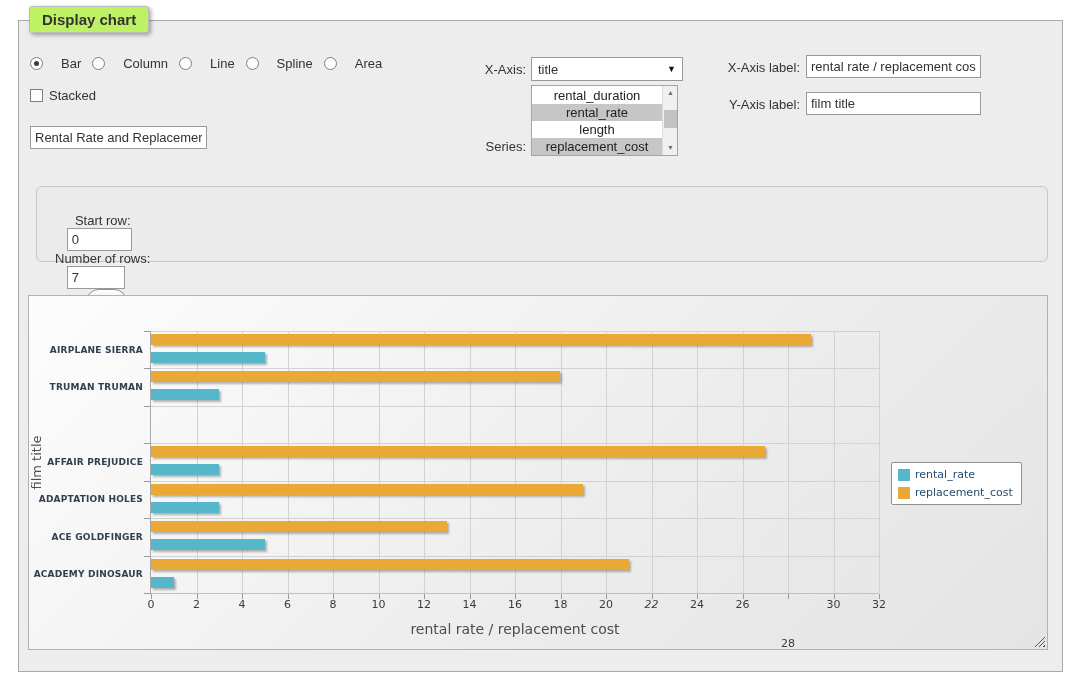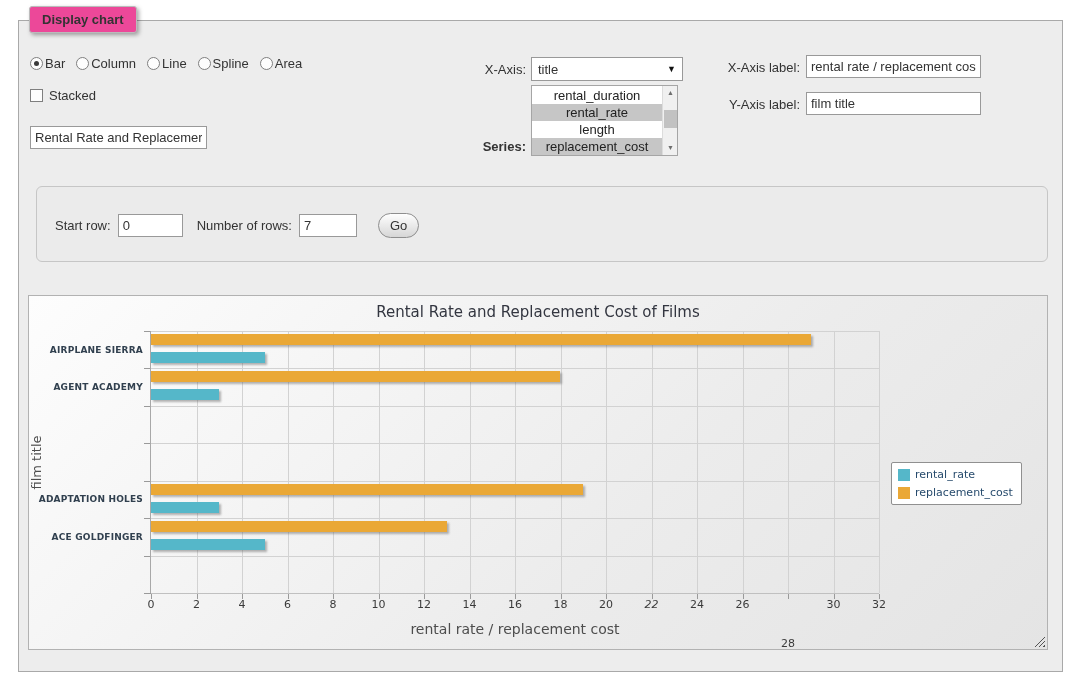--- a/index.html
+++ b/index.html
@@ -4,43 +4,43 @@
 <style>
   * { box-sizing: border-box; margin: 0; padding: 0; }
   html,body { background:#fff; }
   body { font-family: "Liberation Sans", sans-serif; font-size:13px; color:#333; }
   #page { position:relative; width:1081px; height:681px; background:#fff; overflow:hidden; }
 
   
   .fieldset-box { position:absolute; left:18px; top:20px; width:1045px; height:652px;
     border:1px solid #a9a9a9; background:#ededed; }
   .legend-box { position:absolute; left:29px; top:6px; height:27px; padding:0 12px;
-    background:#ec4899; border:1px solid #bbb; border-radius:3px;
+    background:#bef264; border:1px solid #bbb; border-radius:3px;
     box-shadow:2px 2px 4px rgba(0,0,0,0.35); display:flex; align-items:center;
-    font-weight:bold; font-size:13px; color:#333; z-index:5; }
+    font-weight:bold; font-size:15px; color:#333; z-index:5; }
 
   
   .radio-row { position:absolute; left:30px; top:56px; display:flex; align-items:center; gap:11px; }
-  .radio-opt { display:flex; align-items:center; gap:2px; }
+  .radio-opt { display:flex; align-items:center; gap:18px; }
   .radio { width:13px; height:13px; border-radius:50%; border:1px solid #7f7f7f; background:#fdfdfd;
     position:relative; display:inline-block; }
   .radio.checked::after { content:''; position:absolute; left:3px; top:3px; width:5px; height:5px;
     border-radius:50%; background:#3b3b3b; }
 
   .stacked-row { position:absolute; left:30px; top:88px; display:flex; align-items:center; gap:6px; }
   .checkbox { width:13px; height:13px; border:1px solid #7f7f7f; background:#fdfdfd; display:inline-block; }
 
   .text-input { border:1px solid #999; background:#fff; font-family:"Liberation Sans",sans-serif;
     font-size:13px; color:#333; padding:0 4px; height:23px; }
   #title-input { position:absolute; left:30px; top:126px; width:177px; }
 
   
   .field-label { position:absolute; text-align:right; color:#333; }
   #xaxis-label-txt { left:426px; top:62px; width:100px; }
-  #series-label-txt { left:426px; top:139px; width:100px;font-weight:bold; }
+  #series-label-txt { left:426px; top:139px; width:100px; }
   .select-box { position:absolute; left:531px; top:57px; width:152px; height:24px; background:#fff;
     border:1px solid #999; display:flex; align-items:center; padding:0 6px; }
   .select-box .val { flex:1; }
   .select-box .arrow { font-size:9px; color:#111; }
 
   .listbox { position:absolute; left:531px; top:85px; width:147px; height:71px; background:#fff;
     border:1px solid #a5a5a5; overflow:hidden; }
   .listbox .opts { position:absolute; left:0; top:0; right:15px; bottom:0; padding-top:1px; }
   .listbox .opt { height:17px; line-height:17px; padding:0 4px; white-space:nowrap; color:#222;text-align:center; }
   .listbox .opt.selected { background:#c6c6c6; }
@@ -52,21 +52,21 @@
   .sb-thumb { position:absolute; left:1px; width:13px; top:24px; height:18px; background:#c2c2c2; }
 
   #xlabel-txt { left:700px; top:60px; width:100px; }
   #ylabel-txt { left:700px; top:97px; width:100px; }
   #xlabel-input { position:absolute; left:806px; top:55px; width:175px; }
   #ylabel-input { position:absolute; left:806px; top:92px; width:175px; }
 
   
   .rows-panel { position:absolute; left:36px; top:186px; width:1012px; height:76px;
     border:1px solid #c6c6c6; border-radius:6px; background:#ebebeb; }
-  .rows-inner { position:absolute; left:18px; top:26px; display:flex; align-items:center; }
+  .rows-inner { position:absolute; left:18px; top:26px; display:flex; align-items:center;flex-direction:column; }
   .rows-inner .lbl { margin-right:7px; }
   #start-row-input { width:65px; margin-right:14px; }
   #num-rows-input { width:58px; margin-right:21px; }
   .go-btn { height:25px; padding:0 11px; border:1px solid #8e8e8e; border-radius:13px;
     background:linear-gradient(#fefefe,#d6d6d6); font-family:"Liberation Sans",sans-serif;
     font-size:13px; color:#333; display:flex; align-items:center; }
 
   
   .chart-box { position:absolute; left:28px; top:295px; width:1020px; height:355px;
     border:1px solid #b2b2b2; background:linear-gradient(135deg,#fdfdfd 0%,#ececec 60%,#e4e4e4 100%);
@@ -168,21 +168,20 @@
     <div class="rows-inner">
       <span class="lbl">Start row:</span>
       <input id="start-row-input" class="text-input" type="text" value="0" style="">
       <span class="lbl">Number of rows:</span>
       <input id="num-rows-input" class="text-input" type="text" value="7" style="">
       <button class="go-btn">Go</button>
     </div>
   </div>
 
   <div class="chart-box">
-    <div class="chart-title">Rental Rate and Replacement Cost of Films</div>
     <div class="yaxis-title">film title</div>
     <div class="plot">
         <div class="x-tick" style="left: 0px;"></div>
         <div class="x-tick-label" style="left: 0px;">0</div>
         <div class="gridline-v" style="left: 45.5px;"></div>
         <div class="x-tick" style="left: 45.5px;"></div>
         <div class="x-tick-label" style="left: 45.5px;">2</div>
         <div class="gridline-v" style="left: 91px;"></div>
         <div class="x-tick" style="left: 91px;"></div>
         <div class="x-tick-label" style="left: 91px;">4</div>
@@ -245,33 +244,43 @@
         <div class="gridline-h" style="top: 262px;"></div>
         <div class="y-tick" style="top: 262px;"></div>
         <div class="y-axis-line"></div>
         <div class="x-axis-line"></div>
         <div class="chart-row" style="top: 0px; height: 37.4286px;">
           <div class="cat-label">AIRPLANE SIERRA</div>
           <div class="bar s-top" style="width: 659.522px; background: rgb(234, 168, 54);"></div>
           <div class="bar s-bottom" style="width: 113.522px; background: rgb(85, 183, 201);"></div>
         </div>
         <div class="chart-row" style="top: 37.4286px; height: 37.4286px;">
-          <div class="cat-label">AGENT ACADEMY</div>
+          <div class="cat-label">TRUMAN TRUMAN</div>
           <div class="bar s-top" style="width: 409.272px; background: rgb(234, 168, 54);"></div>
+          <div class="bar s-bottom" style="width: 68.0225px; background: rgb(85, 183, 201);"></div>
+        </div>
+        <div class="chart-row" style="top: 112.286px; height: 37.4286px;">
+          <div class="cat-label">AFFAIR PREJUDICE</div>
+          <div class="bar s-top" style="width: 614.022px; background: rgb(234, 168, 54);"></div>
           <div class="bar s-bottom" style="width: 68.0225px; background: rgb(85, 183, 201);"></div>
         </div>
         <div class="chart-row" style="top: 187.143px; height: 37.4286px;">
           <div class="cat-label">ACE GOLDFINGER</div>
           <div class="bar s-top" style="width: 295.522px; background: rgb(234, 168, 54);"></div>
           <div class="bar s-bottom" style="width: 113.522px; background: rgb(85, 183, 201);"></div>
         </div>
         <div class="chart-row" style="top: 149.714px; height: 37.4286px;">
           <div class="cat-label">ADAPTATION HOLES</div>
           <div class="bar s-top" style="width: 432.022px; background: rgb(234, 168, 54);"></div>
           <div class="bar s-bottom" style="width: 68.0225px; background: rgb(85, 183, 201);"></div>
+        </div>
+        <div class="chart-row" style="top: 224.571px; height: 37.4286px;">
+          <div class="cat-label">ACADEMY DINOSAUR</div>
+          <div class="bar s-top" style="width: 477.522px; background: rgb(234, 168, 54);"></div>
+          <div class="bar s-bottom" style="width: 22.5225px; background: rgb(85, 183, 201);"></div>
         </div>
       </div>
     <div class="xaxis-title">rental rate / replacement cost</div>
     <div class="legend">
         <div class="legend-item">
           <div class="legend-swatch" style="background: rgb(85, 183, 201);"></div>
           <span>rental_rate</span>
         </div>
         <div class="legend-item">
           <div class="legend-swatch" style="background: rgb(234, 168, 54);"></div>

